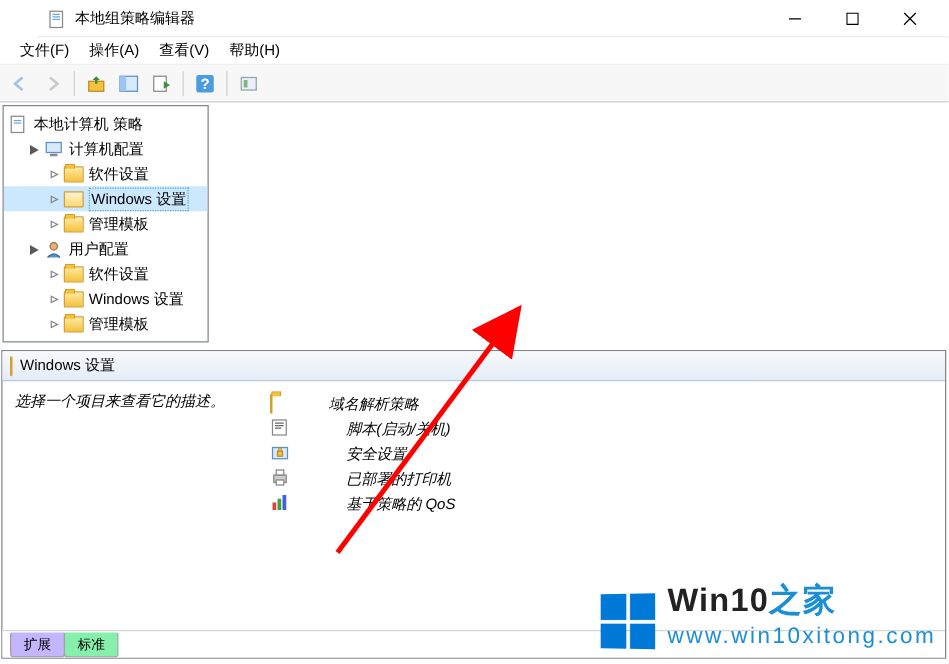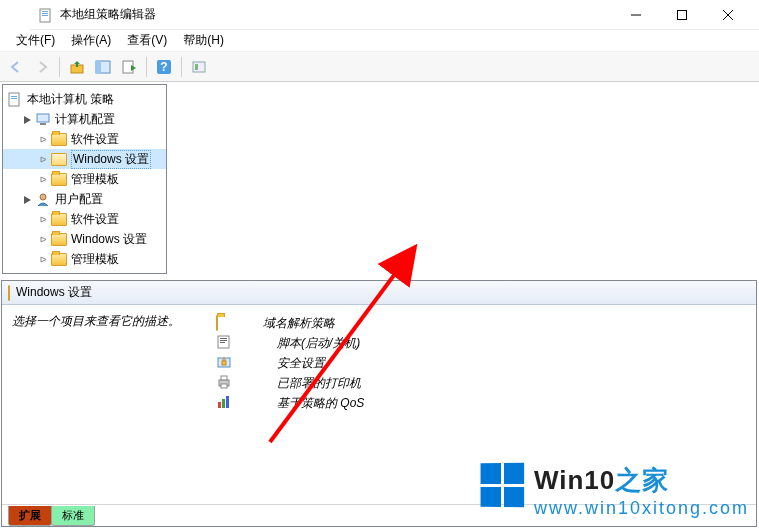--- a/index.html
+++ b/index.html
@@ -43,32 +43,32 @@
 .desc-col { width: 200px; padding-right: 10px; color: #000; }
 .list-col { flex: 1; }
 .list-header { color: #000; margin-bottom: 4px; padding: 2px 4px; }
 .list-item { display: flex; align-items: center; height: 20px; padding: 0 4px; color: #0000cc; gap: 39px; }
 .list-item .ticon { margin-right: 6px; }
 .list-item span { color: #000; }
 
 
 .bottom-tabs { height: 22px; display: flex; align-items: flex-end; padding-left: 6px; border-top: 1px solid #d6d6d6; background: #fff; }
 .btab { border: 1px solid #a0a0a0; border-top: none; padding: 2px 10px; background: #86efac; border-radius: 0 0 3px 3px; margin-right: -1px; font-size: 11px; }
-.btab.active { background: #c2410c; font-weight: bold; }
+.btab.active { background: #c4b5fd; }
 
 
 .folder-ic { width:16px; height:13px; background: linear-gradient(#ffe9a6,#f5c23d); border:1px solid #d6a02a; border-radius:1px; position: relative; }
 .folder-ic::before { content:""; position:absolute; top:-3px; left:0; width:6px; height:3px; background:#f5c23d; border:1px solid #d6a02a; border-bottom:none; border-radius:1px 1px 0 0; }
 .folder-open { width:16px; height:13px; background: linear-gradient(#fff3cf,#ffd873); border:1px solid #d6a02a; border-radius:1px; position: relative; }
 
 
 .arrow-annot { position: absolute; left: 260px; top: 232px; pointer-events: none; }
 
 
-.watermark { position: absolute; right: 10px; bottom: 12px; display: flex; align-items: flex-start; gap: 10px; }
+.watermark { position: absolute; right: 10px; bottom: 12px; display: flex; align-items: flex-end; gap: 10px; }
 .watermark-text { font-size: 26px; font-weight: 600; color: #222; letter-spacing: 1px; }
 .watermark-sub { font-size: 18px; color: #1b8fd6; letter-spacing: 2px; }
 .winlogo { width: 44px; height: 44px; display: grid; grid-template-columns: 1fr 1fr; grid-template-rows: 1fr 1fr; gap: 3px; transform: perspective(200px) rotateY(-8deg); }
 .winlogo div { background: #0078d7; }
 
 </style>
 </head>
 <body>
 
 <div class="titlebar">

